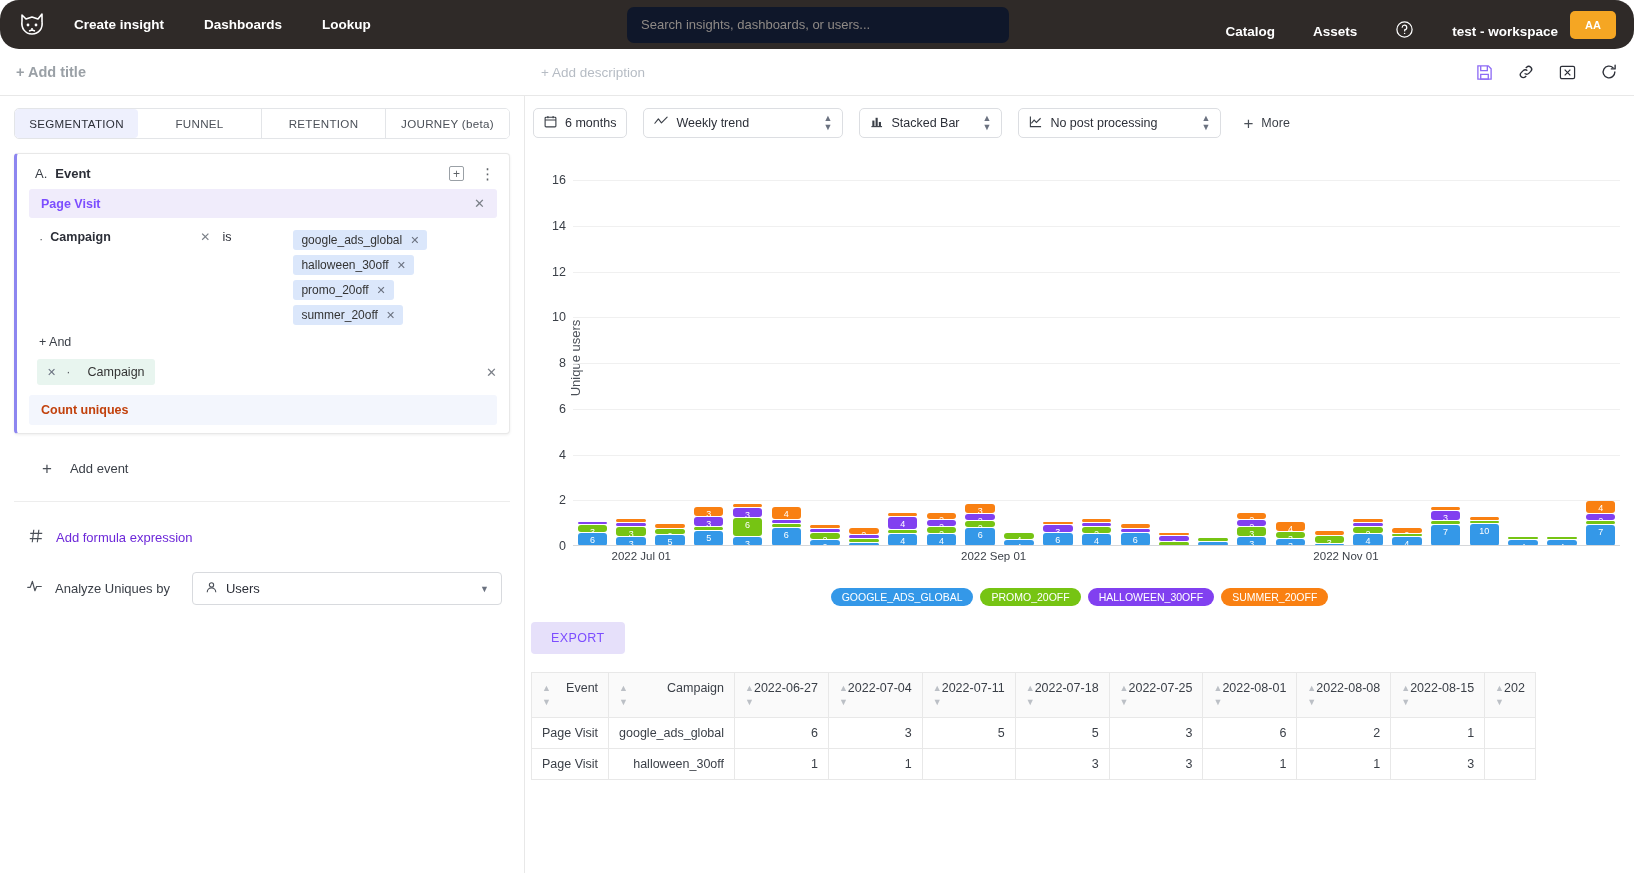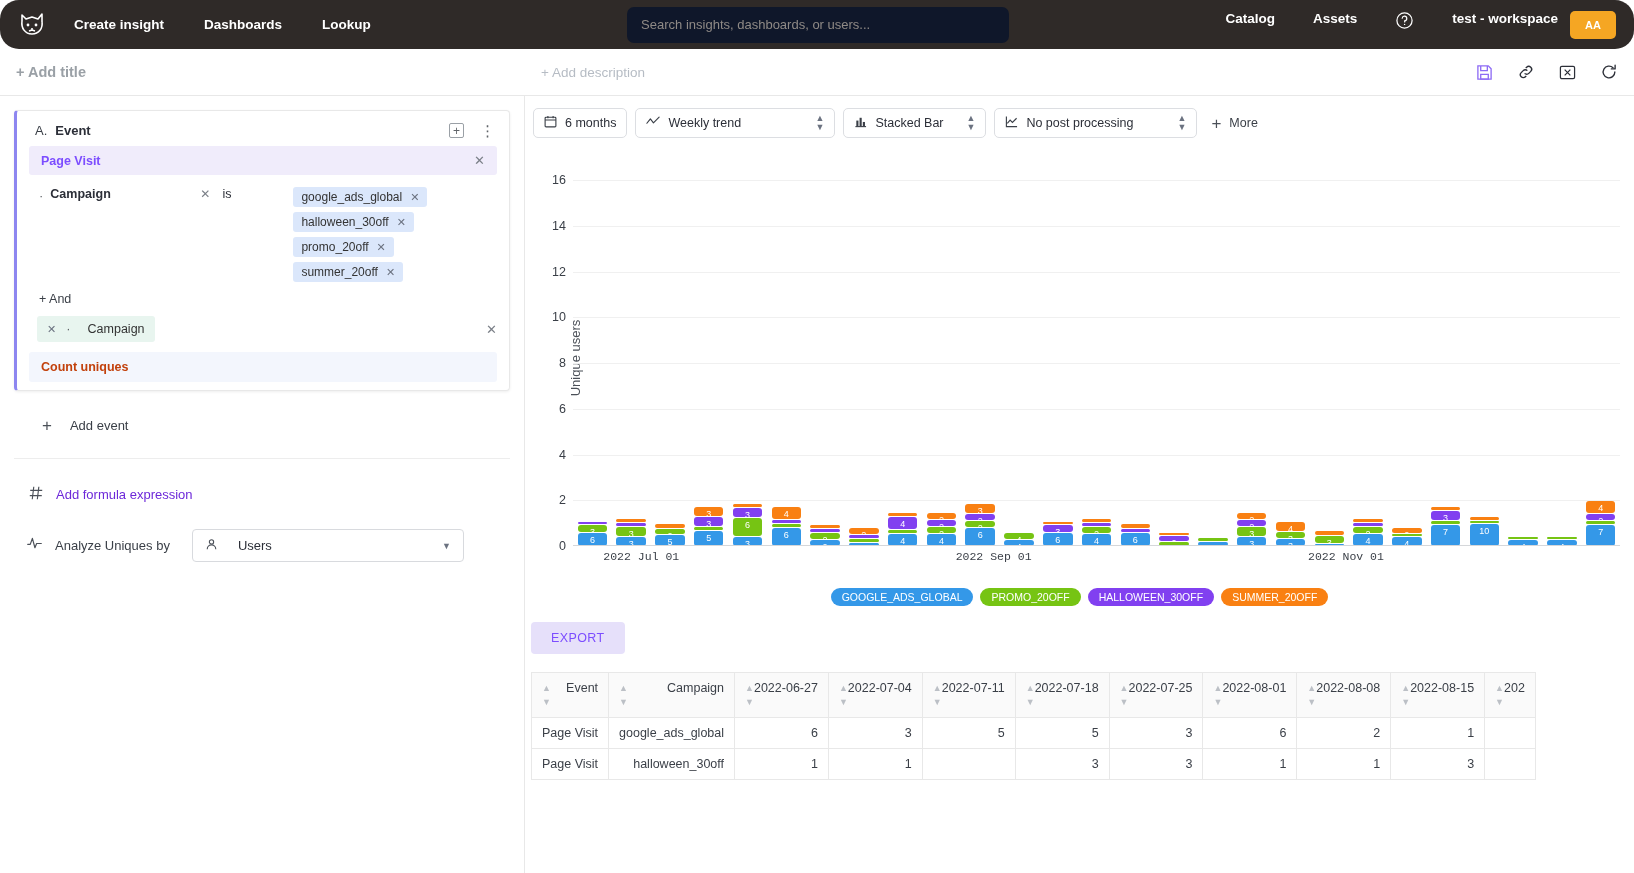--- a/index.html
+++ b/index.html
@@ -24,21 +24,21 @@
   .search-wrap { flex: 1; display: flex; justify-content: center; }
   .search-box {
     width: 382px; height: 36px; background: #0f172a; border-radius: 7px;
     display: flex; align-items: center; padding: 0 14px;
   }
   .search-box input {
     background: transparent; border: 0; outline: 0; color: #cfcac7;
     font-size: 13px; width: 100%; font-family: "Liberation Sans", sans-serif;
   }
   .search-box input::placeholder { color: #8f8a86; }
-  .topright { display:flex; align-items:flex-start; gap: 0; }
+  .topright { display:flex; align-items:flex-end; gap: 0; }
   .topright .nav-link { margin-right: 38px; }
   .help-icon { margin-right: 38px; cursor:pointer; display:flex; align-items:center;}
   .workspace { font-size: 13.5px; font-weight: bold; margin-right: 12px; white-space: nowrap;}
   .avatar {
     width: 46px; height: 28px; border-radius: 5px; background: #f5a623;
     color: #fff; font-size: 11px; font-weight: bold;
     display: flex; align-items: center; justify-content: center;
   }
 
   
@@ -131,28 +131,28 @@
 
   .formula-row {
     display: flex; align-items: center; gap: 12px; padding: 26px 0 0 28px;
     font-size: 13px; color: #6d28d9; cursor: pointer;
   }
   .analyze-row {
     display: flex; align-items: center; gap: 12px; padding: 25px 0 0 26px;
   }
   .analyze-label { font-size: 13px; color: #3a3f47; }
   .analyze-select {
-    margin-left: 10px; width: 272px; height: 33px; border: 1px solid #d8dade; border-radius: 4px;
+    margin-left: 10px; width: 310px; height: 33px; border: 1px solid #d8dade; border-radius: 4px;
     display: flex; align-items: center; padding: 0 12px; font-size: 13px; color: #2c2f38;
-    cursor: pointer; gap: 20px; background:#fff;
+    cursor: pointer; gap: 8px; background:#fff;
   }
   .analyze-select .caret { margin-left: auto; color: #6b7280; font-size: 9px;}
 
   
-  .chart-toolbar { display: flex; align-items: center; gap: 8px; padding: 12px 0 0 8px; }
+  .chart-toolbar { display: flex; align-items: center; gap: 16px; padding: 12px 0 0 8px; }
   .ctrl {
     height: 30px; border: 1px solid #dcdee2; border-radius: 5px; background: #fff;
     display: flex; align-items: center; padding: 0 10px; gap: 8px;
     font-size: 12.5px; color: #2c2f38; cursor: pointer; white-space:nowrap;
   }
   .ctrl .sp { margin-left: auto; color:#6b7280; font-size:9px; line-height:1;}
   .ctrl-more { display:flex; align-items:center; gap:8px; font-size: 12.5px; color: #3a3f47; cursor:pointer; margin-left: 6px;}
 
   .daterange {
     display: flex; align-items: center; justify-content: flex-end; gap: 9px;
@@ -169,21 +169,21 @@
   .gridline { position: absolute; left: 0; right: 0; height: 1px; background: #f0f0f0; }
   .ytick { position: absolute; right: calc(100% + 7px); transform: translateY(-50%); font-size: 12.5px; color: #3a3f47; }
   .bars { position: absolute; left: 0; right: 0; bottom: 0; top: 0; display: flex; align-items: flex-end; }
   .barcol { flex: 1; height: 100%; display: flex; flex-direction: column; justify-content: flex-end; align-items: center; }
   .barstack { width: 76%; display: flex; flex-direction: column-reverse; }
   .seg {
     display: flex; align-items: flex-start; justify-content: center;
     font-size: 9px; color: #fff; border-radius: 3px; margin-top: 1px;
     padding-top: 2px; overflow: hidden;
   }
-  .xaxis { position: absolute; left: 32px; right: 0; bottom: 8px; height: 20px; font-family: Liberation Mono, monospace; }
+  .xaxis { position: absolute; left: 32px; right: 0; bottom: 8px; height: 20px; }
   .xtick { position: absolute; font-size: 11.5px; color: #3a3f47; transform: translateX(-50%); }
   .axisline { position:absolute; left:42px; right:0; bottom:32px; height:1px; background:#d5d7da;}
 
   .legend { display: flex; justify-content: center; gap: 7px; padding: 10px 0 0 0; }
   .legend-item {
     border-radius: 11px; padding: 3px 11px; font-size: 10.5px; color: #fff;
     cursor: pointer; white-space: nowrap;
   }
 
   .export-row { padding: 16px 0 0 6px; }
@@ -273,20 +273,26 @@
         <path d="M16.8 2.4 v4.2 h-4.2" stroke-linecap="round" stroke-linejoin="round"></path>
       </svg>
     </div>
   </div>
 </div>
 
 <div class="main">
 
   <div class="left-panel">
 
+    <div class="tabs">
+      <div class="tab active">SEGMENTATION</div>
+      <div class="tab">FUNNEL</div>
+      <div class="tab">RETENTION</div>
+      <div class="tab">JOURNEY (beta)</div>
+    </div>
 
     <div class="event-card">
       <div class="event-head">
         <span class="ev-letter">A.</span>
         <span class="ev-title">Event</span>
         <div class="ev-actions">
           <div class="sq-plus">+</div>
           <div class="kebab">⋮</div>
         </div>
       </div>

